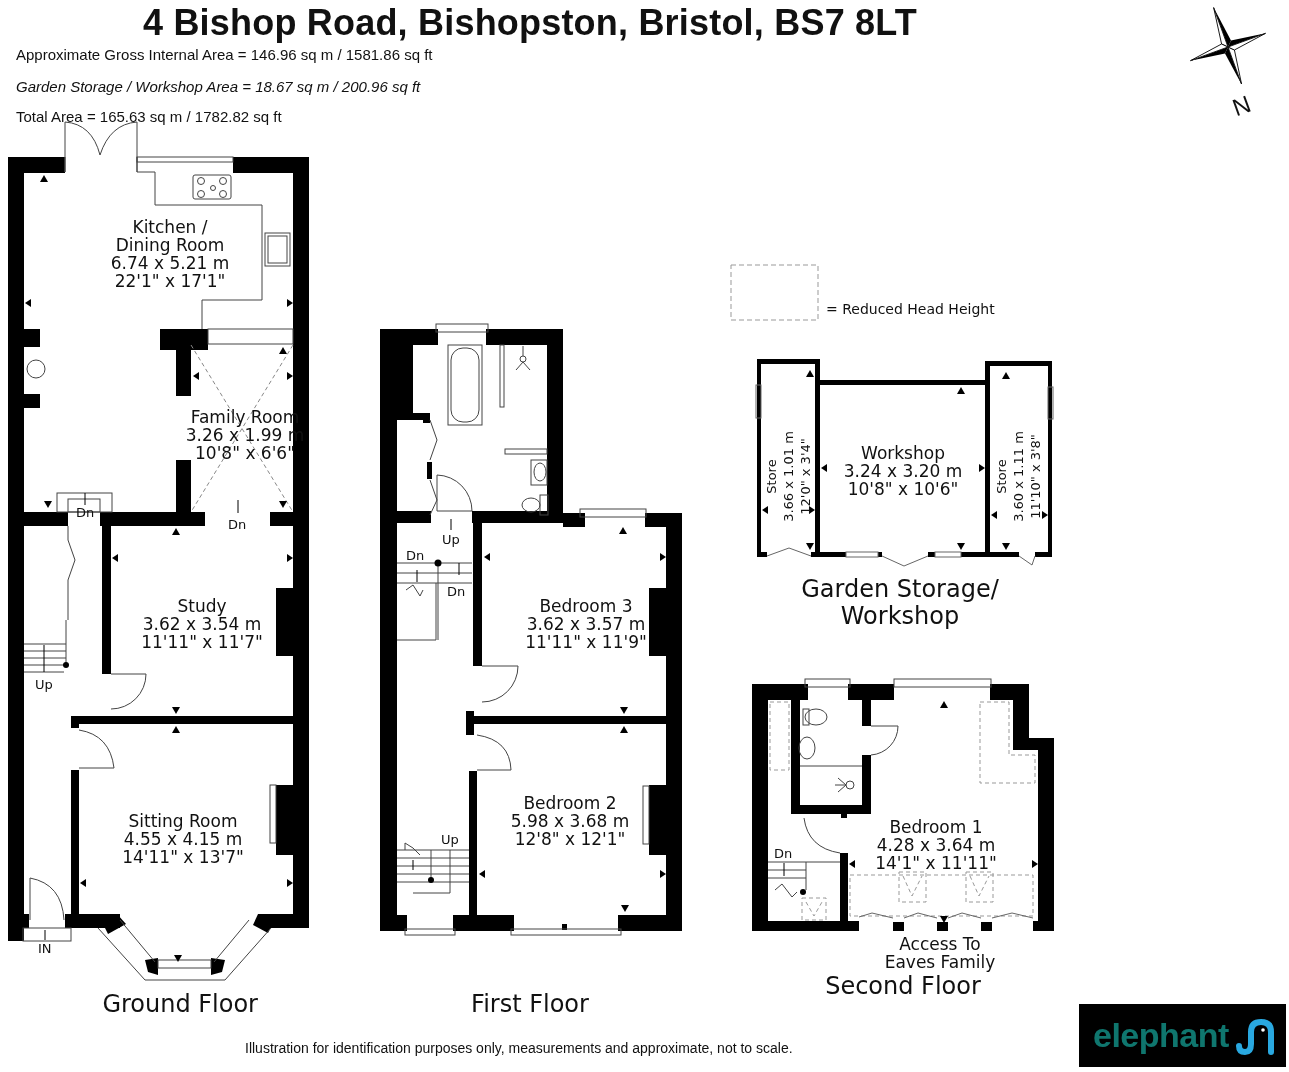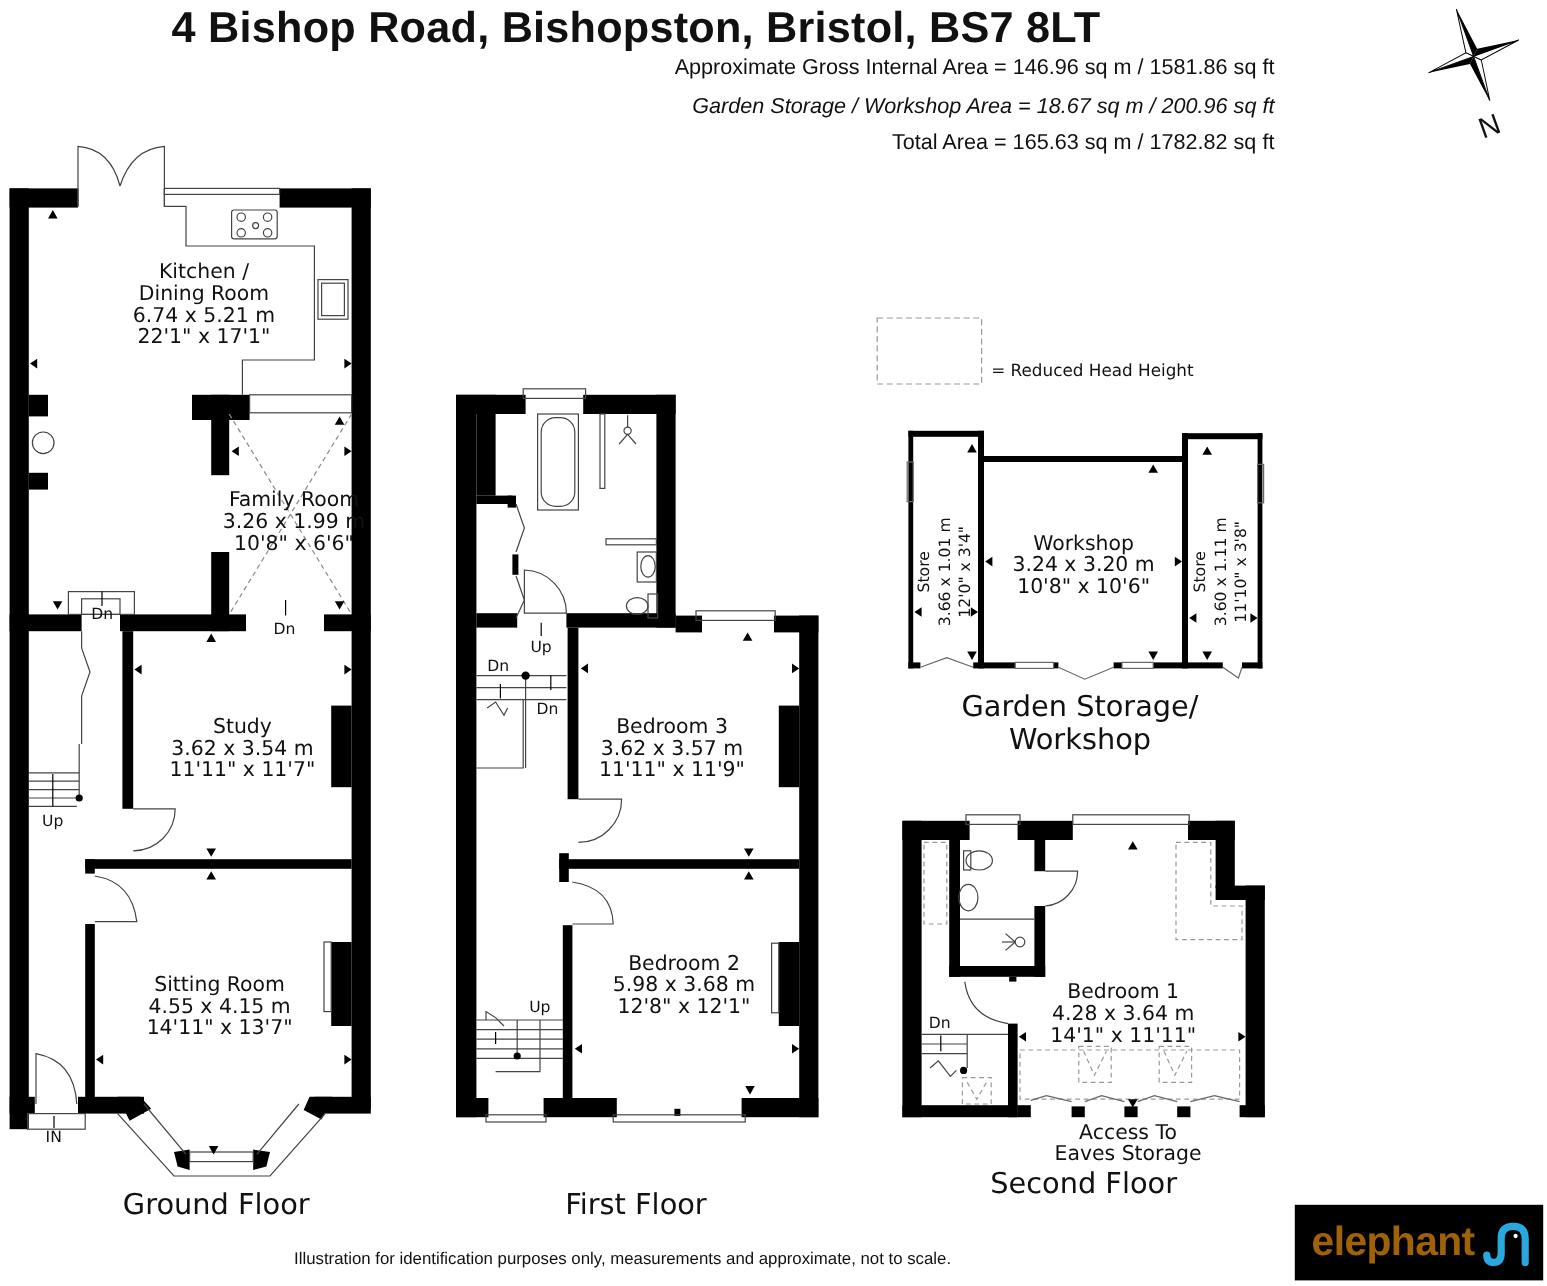--- a/index.html
+++ b/index.html
@@ -1,25 +1,25 @@
 <!DOCTYPE html>
 <html><head>
 <meta charset="utf-8">
 <style>
   html, body { margin:0; padding:0; background:#ffffff; }
   body { width:1289px; height:1072px; position:relative; overflow:hidden; font-family:"DejaVu Sans", sans-serif; color:#111; }
   .title { position:absolute; left:0; top:2px; width:1060px; text-align:center; font-family:"Liberation Sans", sans-serif; font-weight:bold; font-size:36px; letter-spacing:0.2px; }
-  .subtitle { position:absolute; left:0; width:1062px; text-align:right; font-family:"Liberation Sans", sans-serif; font-size:18px; }
+  .subtitle { position:absolute; left:16px; width:1062px; text-align:left; font-family:"Liberation Sans", sans-serif; font-size:15px; }
   .plan { position:absolute; left:0; top:0; }
   .lbl { position:absolute; text-align:center; font-family:"DejaVu Sans", sans-serif; font-size:17px; line-height:18px; white-space:nowrap; }
   .lbl div { display:block; }
   .floor-label { position:absolute; font-family:"DejaVu Sans", sans-serif; font-size:24px; white-space:nowrap; text-align:center; }
   .disclaimer { position:absolute; left:245px; top:1040px; font-family:"Liberation Sans", sans-serif; font-size:14px; white-space:nowrap; }
   .logo { position:absolute; left:1079px; top:1004px; width:207px; height:63px; background:#000; display:flex; align-items:center; padding-left:14px; box-sizing:border-box; }
-  .logo-text { color:#a16207; font-family:"Liberation Sans", sans-serif; font-weight:bold; font-size:34px; letter-spacing:-0.5px; }
+  .logo-text { color:#0f766e; font-family:"Liberation Sans", sans-serif; font-weight:bold; font-size:34px; letter-spacing:-0.5px; }
   .legend-text { position:absolute; left:826px; top:281px; font-size:14px; white-space:nowrap;margin-top:20px; }
   .rot { position:absolute; transform:rotate(-90deg); transform-origin:center center; text-align:center; font-size:13px; line-height:17px; white-space:nowrap; }
   .small { position:absolute; font-size:13px; white-space:nowrap; }
 </style>
 </head>
 <body>
 
 <div class="title">4 Bishop Road, Bishopston, Bristol, BS7 8LT</div>
 <div class="subtitle" style="top:46px;">Approximate Gross Internal Area = 146.96 sq m / 1581.86 sq ft</div>
 <div class="subtitle" style="top:78px;font-style:italic;">Garden Storage / Workshop Area =  18.67 sq m / 200.96 sq ft</div>
@@ -379,21 +379,21 @@
   <div>Sitting Room</div>
   <div>4.55 x 4.15 m</div>
   <div>14'11" x 13'7"</div>
 </div>
 <div class="small" style="left:76px;top:505px;">Dn</div>
 <div class="small" style="left:228px;top:517px;">Dn</div>
 <div class="small" style="left:35px;top:677px;">Up</div>
 <div class="small" style="left:38px;top:941px;">IN</div>
 <div class="floor-label" style="left:58px;top:990px;width:200px;text-align:right;">Ground Floor</div>
 
-<div class="lbl" style="left:495px;top:597px;width:130px;text-align:center;">
+<div class="lbl" style="left:521px;top:597px;width:130px;text-align:center;">
   <div>Bedroom 3</div>
   <div>3.62 x 3.57 m</div>
   <div>11'11" x 11'9"</div>
 </div>
 <div class="lbl" style="left:505px;top:794px;width:130px;">
   <div>Bedroom 2</div>
   <div>5.98 x 3.68 m</div>
   <div>12'8" x 12'1"</div>
 </div>
 <div class="small" style="left:442px;top:532px;">Up</div>
@@ -425,21 +425,21 @@
 </div>
 
 <div class="lbl" style="left:871px;top:782px;width:130px;margin-top:36px;">
   <div>Bedroom 1</div>
   <div>4.28 x 3.64 m</div>
   <div>14'1" x 11'11"</div>
 </div>
 <div class="small" style="left:774px;top:846px;">Dn</div>
 <div class="lbl" style="left:875px;top:935px;width:130px;">
   <div>Access To</div>
-  <div>Eaves Storage</div>
+  <div>Eaves Family</div>
 </div>
 <div class="floor-label" style="left:803px;top:972px;width:200px;">Second Floor</div>
 
 <div class="disclaimer">Illustration for identification purposes only, measurements and approximate, not to scale.</div>
 <div class="logo">
   <span class="logo-text">elephant</span>
   <svg width="44" height="40" viewBox="0 0 44 40" style="margin-left:6px;">
     <path d="M4,30 Q4,36 10,36 Q16,36 16,28 L16,16 Q16,6 26,6 Q36,6 36,16 L36,36" fill="none" stroke="#29a8e0" stroke-width="6" stroke-linecap="round"></path>
     <circle cx="28" cy="14" r="1.8" fill="#fff"></circle>
   </svg>

